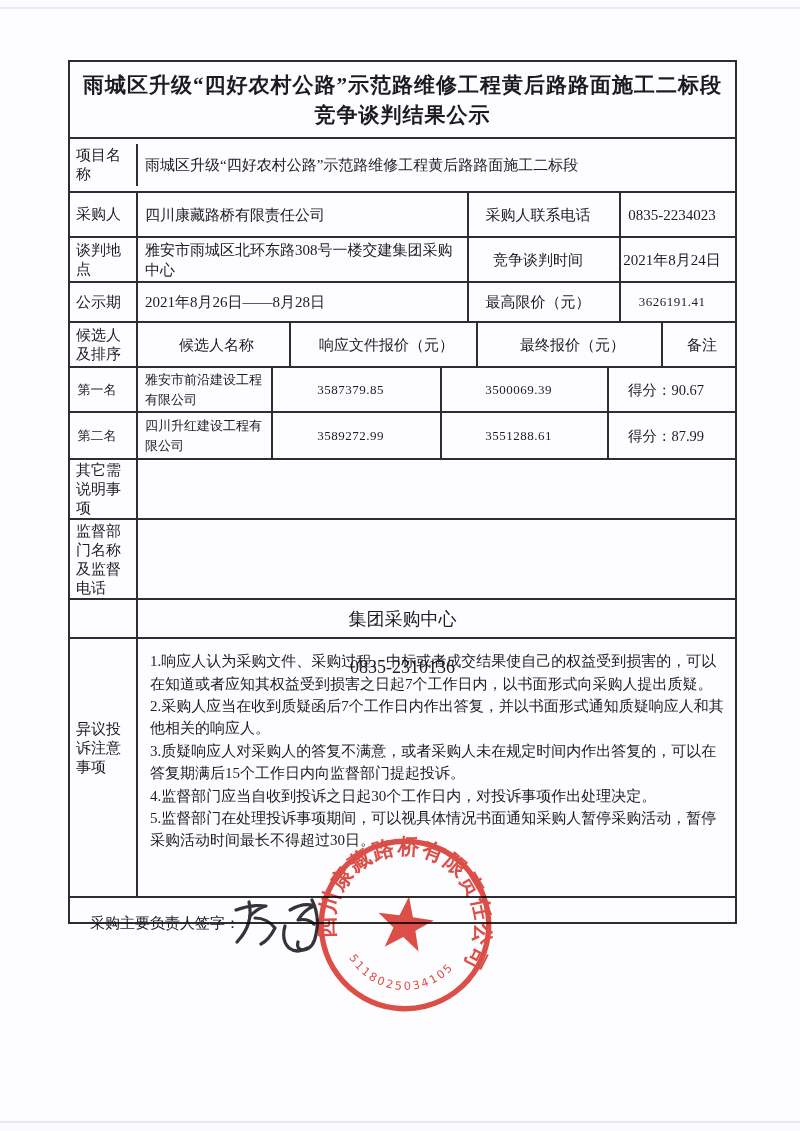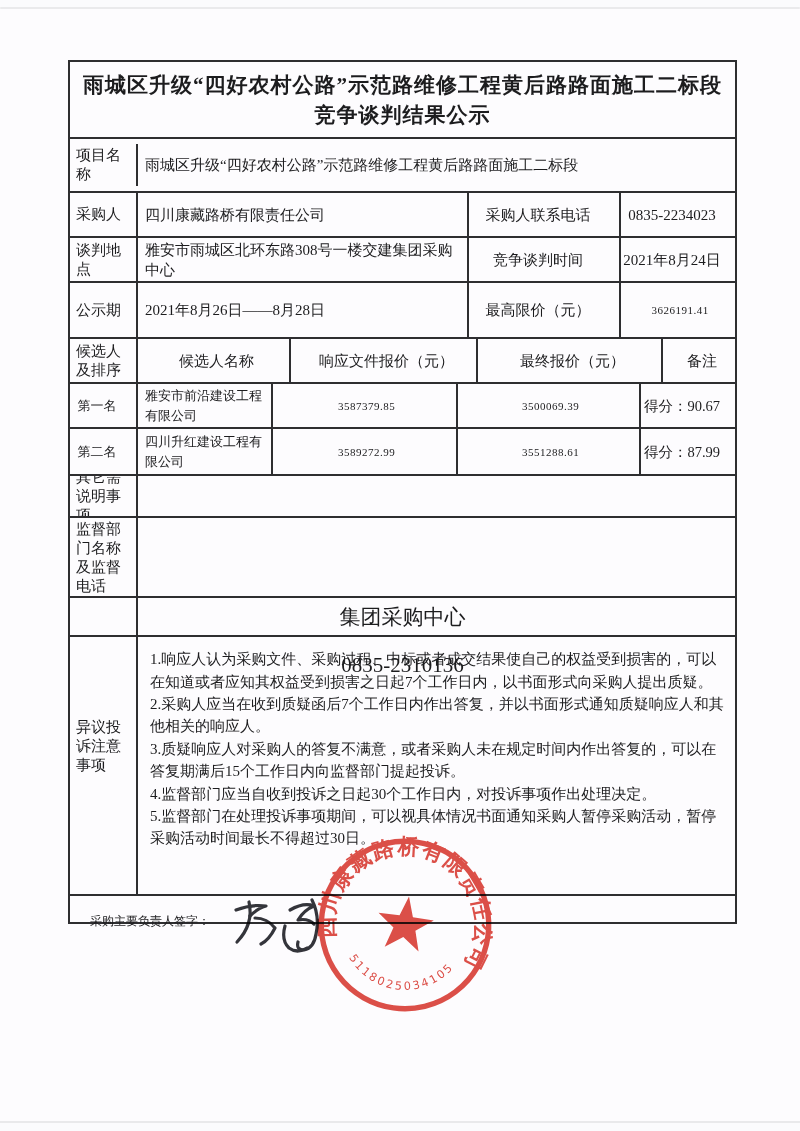--- a/index.html
+++ b/index.html
@@ -31,38 +31,38 @@
   .w-name{width:135px;flex:none;}
   .w-price{width:169px;flex:none;}
   .w-final{width:167px;flex:none;}
 
   .title-row{height:77px;flex-direction:column;justify-content:center;align-items:center;text-align:center;}
   .title-line{font-size:21px;font-weight:bold;line-height:30px;letter-spacing:1px;}
 
   .lbl{font-size:15px;line-height:19px;padding:2px 2px 2px 6px;}
   .txt{font-size:15px;line-height:20px;padding:2px 4px 2px 7px;}
   .ctr{justify-content:center;text-align:right;padding-left:2px;padding-right:14px;}
-  .num{font-size:11px;letter-spacing:.5px;margin-left:16px;}
+  .num{font-size:13px;letter-spacing:.5px;}
   .sm{font-size:13px;}
   .remark{font-size:14.5px;}
 
-  .h-r1{height:54px;align-items:center;} .h-r2{height:45px;} .h-r3{height:45px;} .h-r4{height:56px;}
-  .h-r5{height:45px;gap:18px;} .h-r6{height:45px;} .h-r7{height:47px;} .h-r8{height:42px;justify-content:flex-end;}
+  .h-r1{height:54px;align-items:center;} .h-r2{height:45px;} .h-r3{height:45px;} .h-r4{height:40px;}
+  .h-r5{height:45px;gap:18px;} .h-r6{height:45px;} .h-r7{height:47px;} .h-r8{height:60px;justify-content:flex-end;}
   .h-r9{height:80px;flex-direction:column;} .h-r10{height:298px;} .h-r11{height:50px;}
 
   .sup-stack{display:flex;flex-direction:column;flex:1;}
-  .sup-cell{box-sizing:border-box;display:flex;align-items:center;justify-content:center;font-size:21px;}
+  .sup-cell{box-sizing:border-box;display:flex;align-items:center;justify-content:center;font-size:18px;}
   .sup-top{height:39px;border-bottom:2px solid #2e2e30;}
   .sup-bot{height:56px;}
 
   .complaint-cell{align-items:center;}
   .complaint-text{padding:10px 10px 4px 12px;font-size:15px;line-height:22.4px;}
   .complaint-text p{margin:0;}
 
-  .sig-row .cell{padding-left:20px;font-size:12px;}
+  .sig-row .cell{padding-left:20px;font-size:15px;}
 
   .overlay{position:absolute;pointer-events:none;}
   .seal-svg{left:315px;top:835px;width:180px;height:180px;mix-blend-mode:multiply;opacity:.88;transform:rotate(8deg);}
   .sig-svg{left:222px;top:888px;width:125px;height:85px;mix-blend-mode:multiply;}
 </style>
 </head>
 <body>
 
 <div class="page"></div>
 <div class="scan-edge-top"></div>

